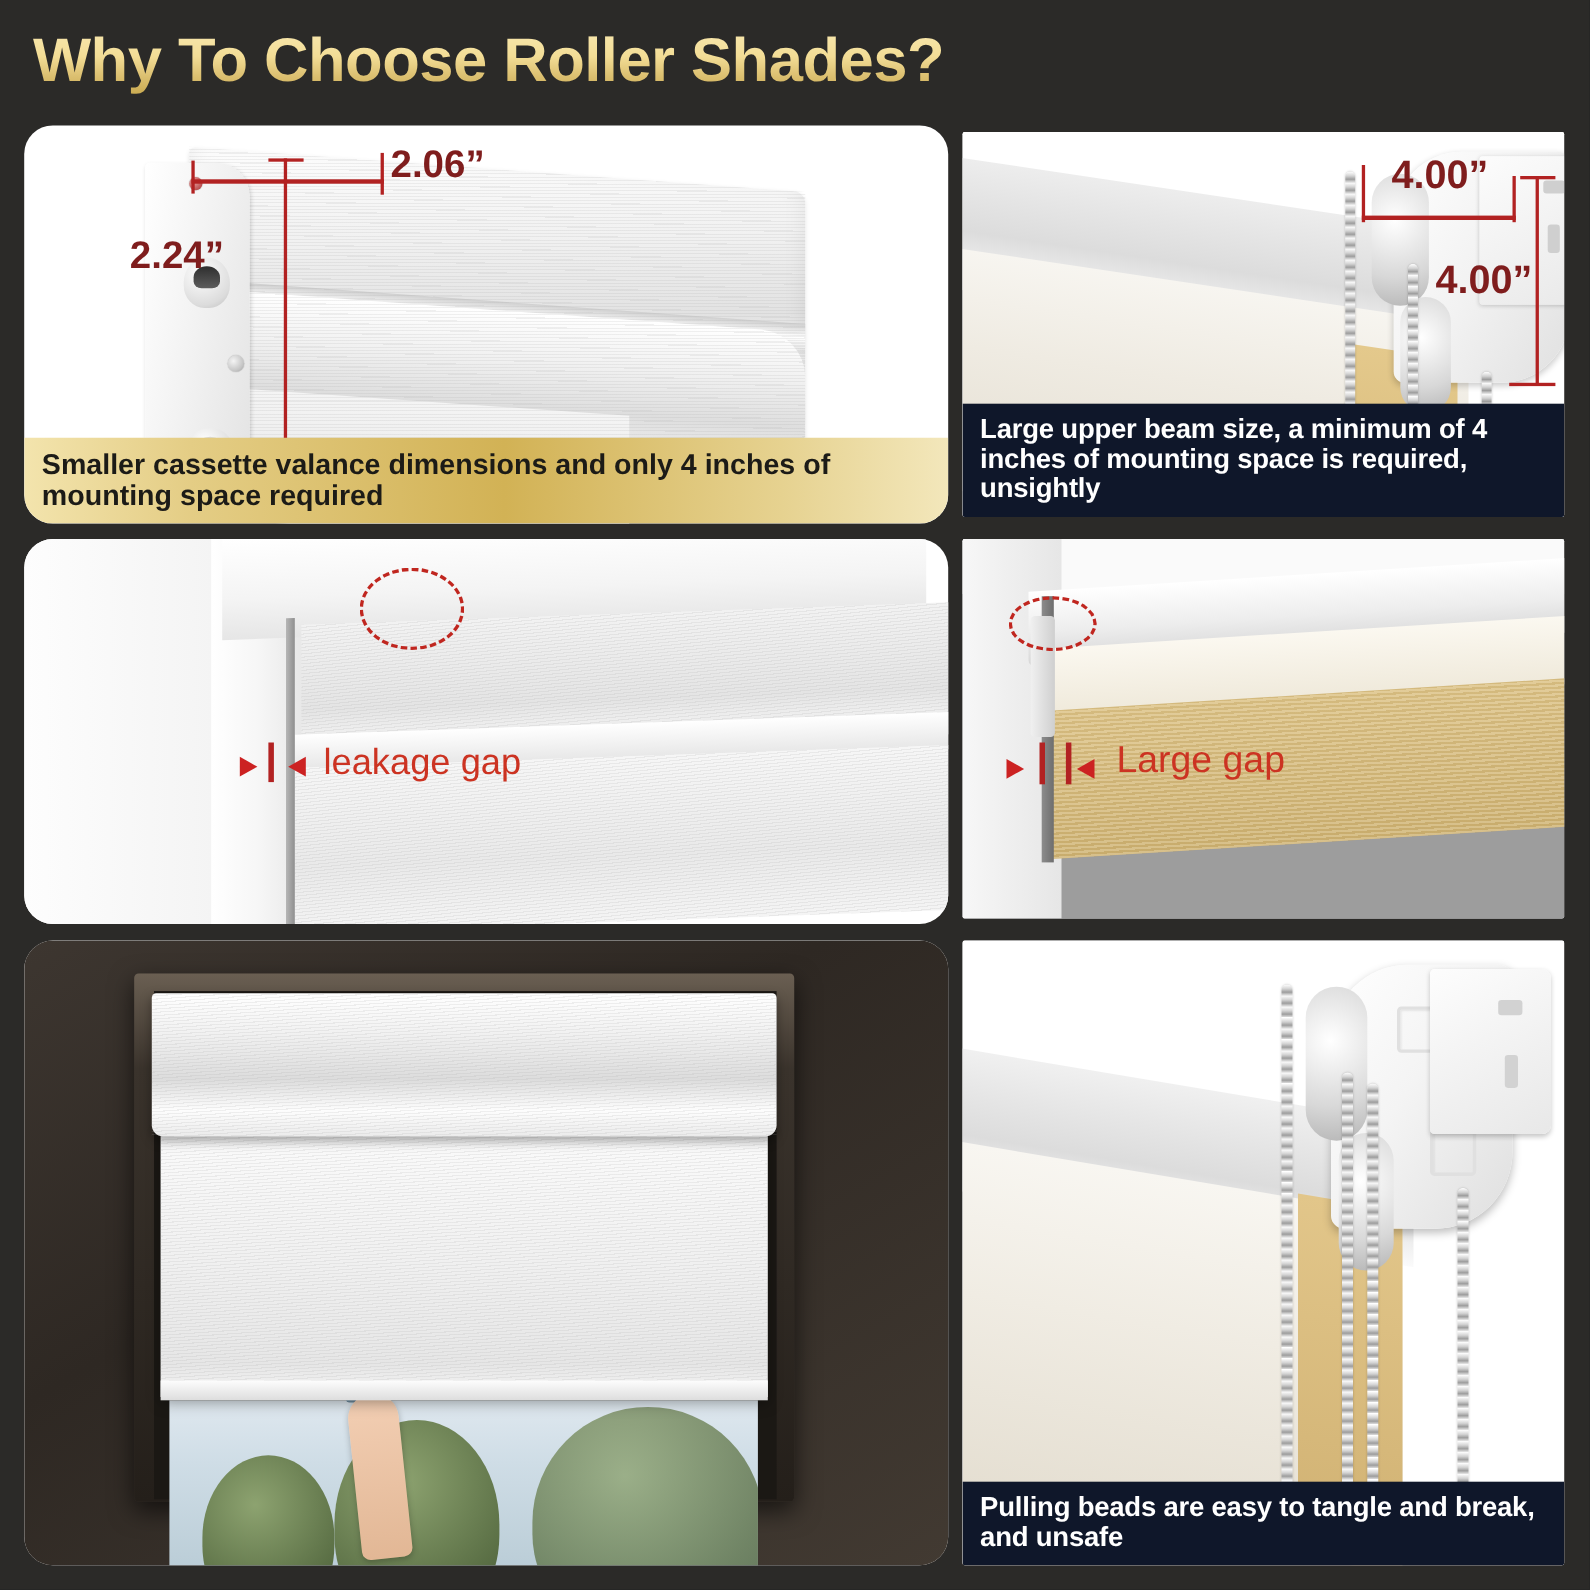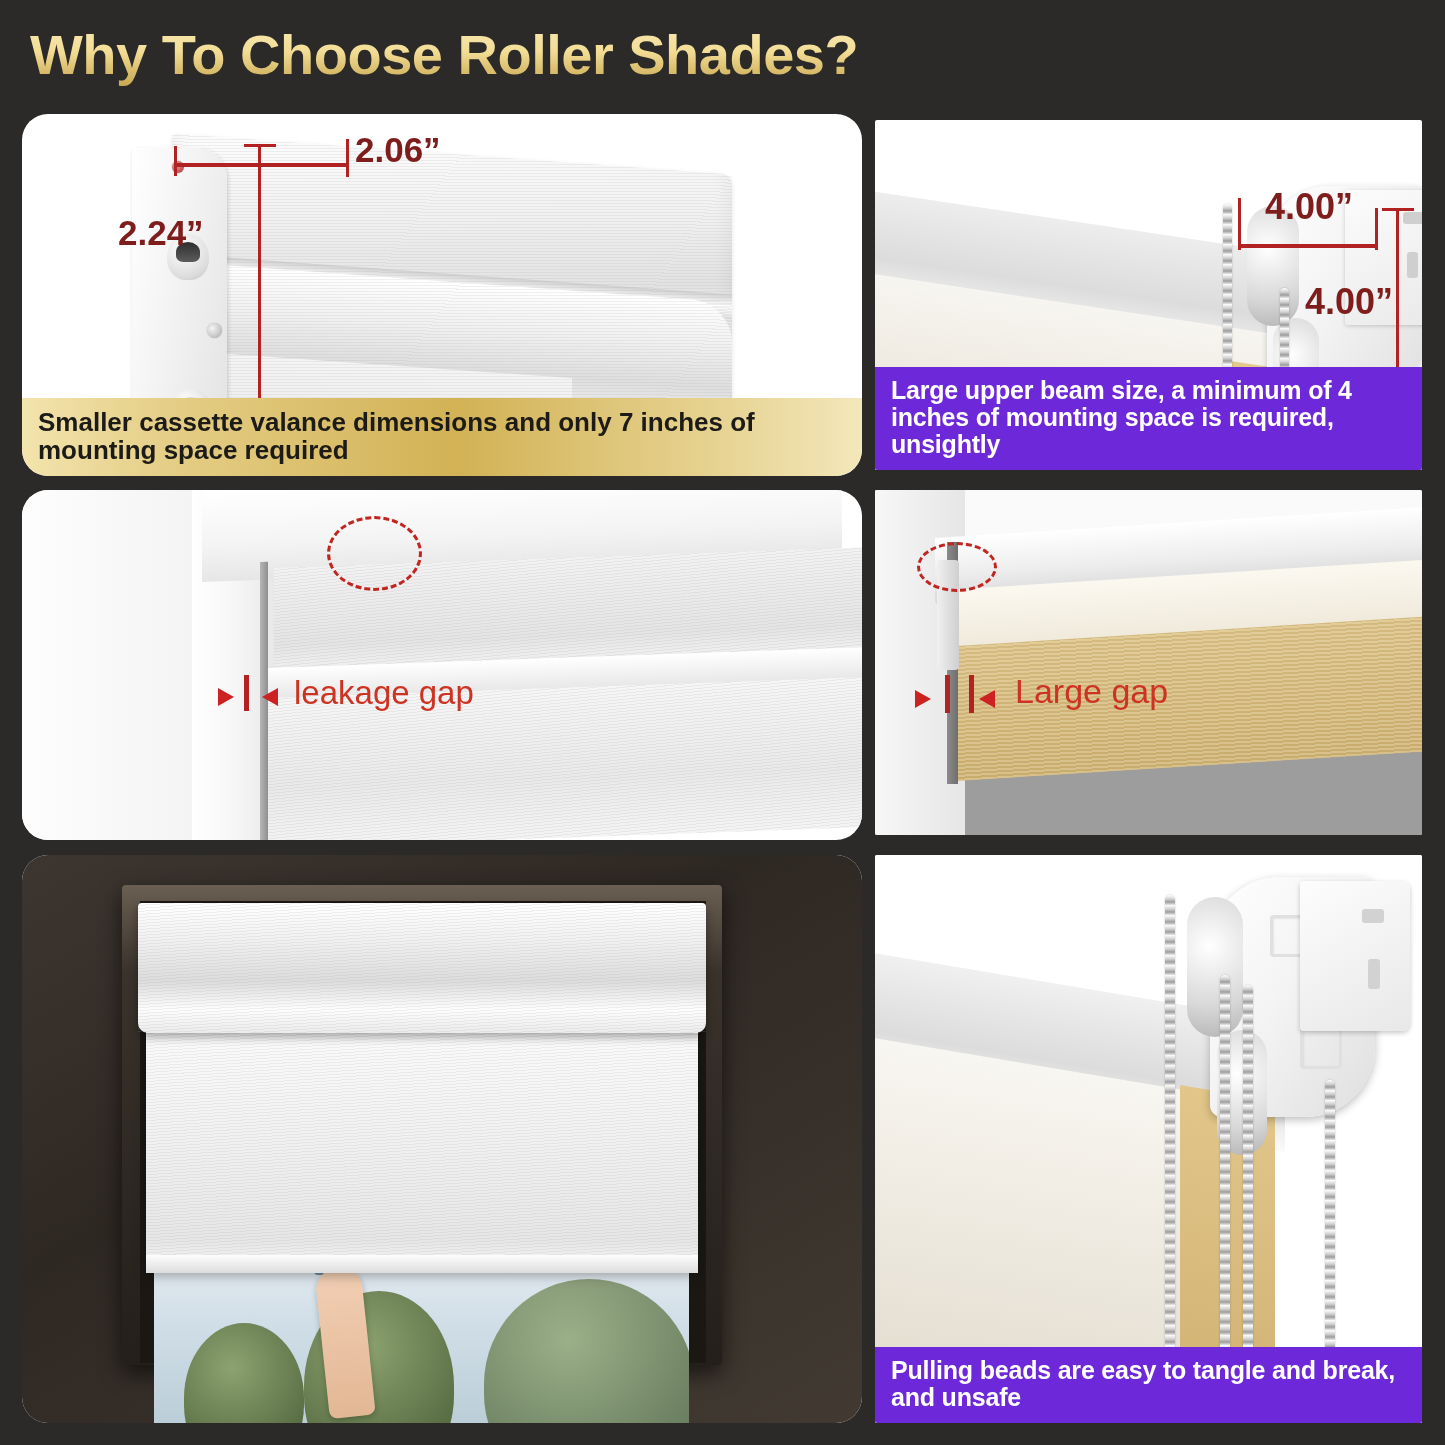--- a/index.html
+++ b/index.html
@@ -45,21 +45,21 @@
     padding:10px 14px 12px 16px;
     font-weight:bold; line-height:1.08;
   }
   .caption.gold {
     background:linear-gradient(90deg,#f3e4ad 0%,#e4cd85 18%,#d2b255 52%,#e6d290 82%,#f3e7bb 100%);
     color:#1c1b17;
     font-size:26px;
     border-bottom-left-radius:26px; border-bottom-right-radius:26px;
   }
   .caption.gray {
-    background:#6d28d9; color:#ffffff; font-size:25px;
+    background:#0f172a; color:#ffffff; font-size:25px;
     letter-spacing:-0.2px;
   }
 
   
   .dim-line  { position:absolute; background:#b22222; }
   .dim-text  { position:absolute; color:#7f1d1d; font-weight:bold; font-family:"Liberation Sans",sans-serif; }
   .red-txt   { position:absolute; color:#cc3322; }
 
   
   .arrow-r, .arrow-l {
@@ -347,25 +347,25 @@
     <div class="dim-line" style="left:152px; top:49px; width:175px; height:4px;"></div>
     <div class="dim-line" style="left:152px; top:32px; width:3px; height:30px;"></div>
     <div class="dim-line" style="left:324px; top:25px; width:3px; height:38px;"></div>
     <div class="dim-text" style="left:333px; top:16px; font-size:35px;">2.06”</div>
 
     <div class="dim-line" style="left:236px; top:30px; width:3px; height:285px;"></div>
     <div class="dim-line" style="left:222px; top:30px; width:32px; height:3px;"></div>
     <div class="dim-line" style="left:222px; top:312px; width:32px; height:3px;"></div>
     <div class="dim-text" style="left:96px; top:99px; font-size:35px;">2.24”</div>
   </div>
-  <div class="caption gold">Smaller cassette valance dimensions and only 7 inches of mounting space required</div>
+  <div class="caption gold">Smaller cassette valance dimensions and only 4 inches of mounting space required</div>
 </div>
 
 <div class="panel right" style="left:875px; top:120px; width:547px; height:350px;">
-  <div class="photo" style="background:#fff;margin-top:48px;">
+  <div class="photo" style="background:#fff;">
     <div class="p2-fabric-top"></div>
     <div class="p2-fabric-body"></div>
     <div class="p2-fabric-tan"></div>
     <div class="p2-bracket"></div>
     <div class="p2-plate">
       <div class="hole" style="left:58px; top:22px; width:20px; height:12px;"></div>
       <div class="hole" style="left:62px; top:62px; width:11px; height:26px;"></div>
     </div>
     <div class="roller-end" style="left:372px; top:38px; width:52px; height:120px; border-radius:26px;"></div>
     <div class="roller-end" style="left:398px; top:150px; width:46px; height:105px; border-radius:23px;"></div>

